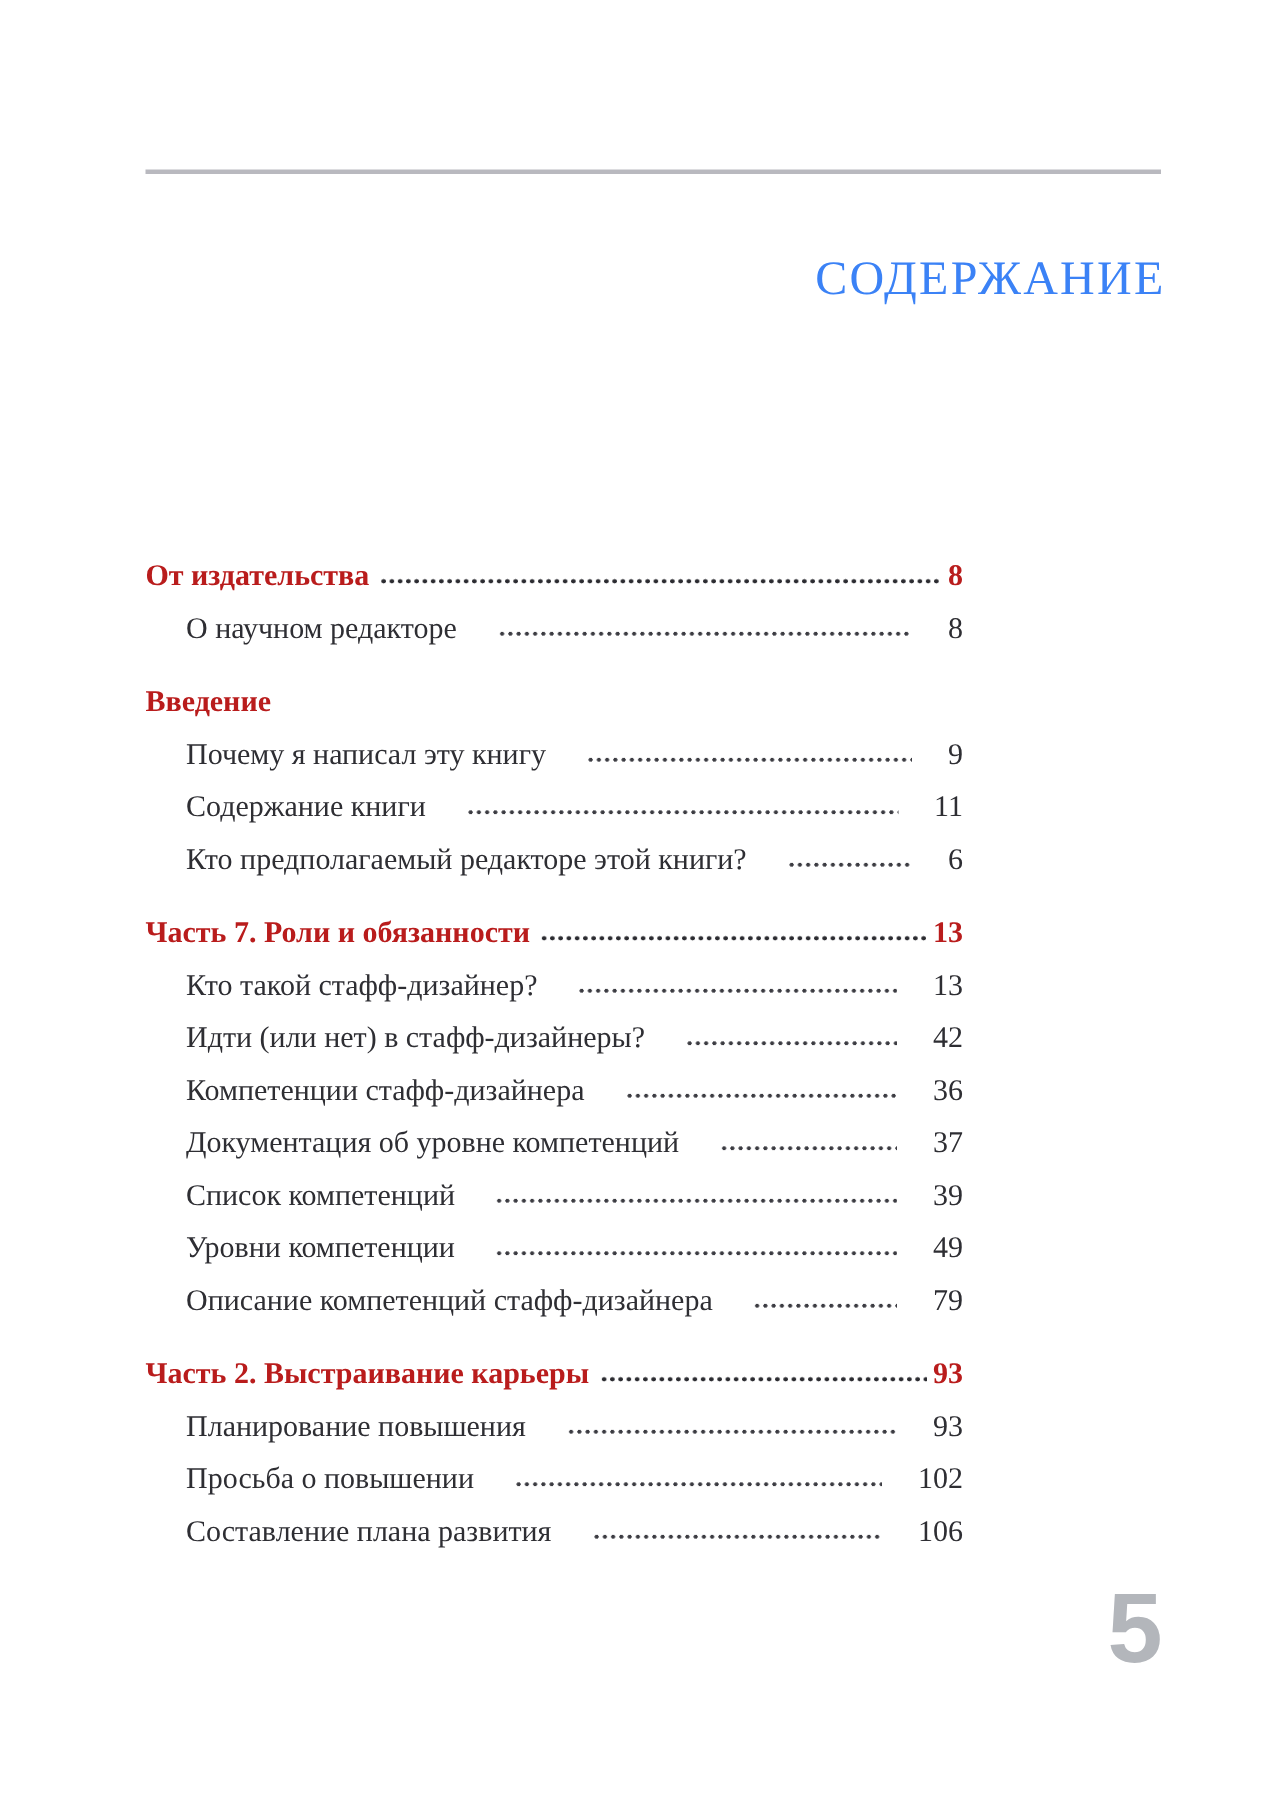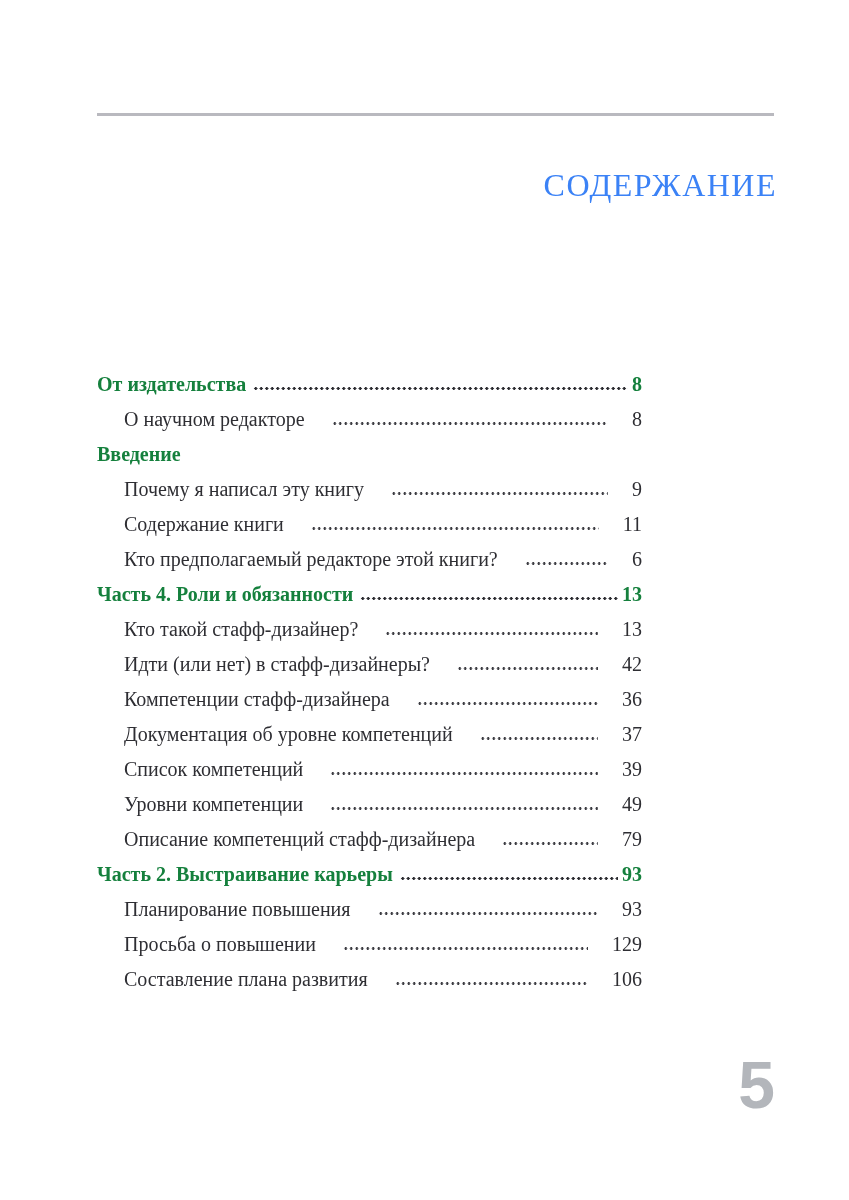--- a/index.html
+++ b/index.html
@@ -39,23 +39,23 @@
     top: 367px;
     width: 545px;
   }
   .toc-row {
     display: flex;
     align-items: baseline;
     font-size: 20px;
     line-height: 35px;
     white-space: nowrap;
   }
-  .toc-row.bold { font-weight: bold; color: #15803d; }
+  .toc-row.bold { font-weight: bold; color: #b91c1c; }
   .toc-row.indent { padding-left: 27px; gap: 20px; }
-  .toc-row.section { }
+  .toc-row.section { margin-top: 14px; }
   .toc-label { flex: 0 0 auto; }
   .leader {
     flex: 1 1 auto;
     min-width: 12px;
     height: 5px;
     margin: 0 4px 0 7px;
     background-image: radial-gradient(circle, #3c3c42 1.2px, rgba(0,0,0,0) 1.5px);
     background-size: 5.5px 5px;
     background-position: 0 100%;
     background-repeat: repeat-x;
@@ -105,21 +105,21 @@
       <span class="toc-label">Содержание книги</span>
       <span class="leader"></span>
       <span class="toc-page">11</span>
     </div>
     <div class="toc-row indent">
       <span class="toc-label">Кто предполагаемый редакторе этой книги?</span>
       <span class="leader"></span>
       <span class="toc-page">6</span>
     </div>
     <div class="toc-row bold section">
-      <span class="toc-label">Часть 4. Роли и обязанности</span>
+      <span class="toc-label">Часть 7. Роли и обязанности</span>
       <span class="leader"></span>
       <span class="toc-page">13</span>
     </div>
     <div class="toc-row indent">
       <span class="toc-label">Кто такой стафф-дизайнер?</span>
       <span class="leader"></span>
       <span class="toc-page">13</span>
     </div>
     <div class="toc-row indent">
       <span class="toc-label">Идти (или нет) в стафф-дизайнеры?</span>
@@ -157,21 +157,21 @@
       <span class="toc-page">93</span>
     </div>
     <div class="toc-row indent">
       <span class="toc-label">Планирование повышения</span>
       <span class="leader"></span>
       <span class="toc-page">93</span>
     </div>
     <div class="toc-row indent">
       <span class="toc-label">Просьба о повышении</span>
       <span class="leader"></span>
-      <span class="toc-page">129</span>
+      <span class="toc-page">102</span>
     </div>
     <div class="toc-row indent">
       <span class="toc-label">Составление плана развития</span>
       <span class="leader"></span>
       <span class="toc-page">106</span>
     </div>
   </div>
 
 <div class="folio">5</div>
 

